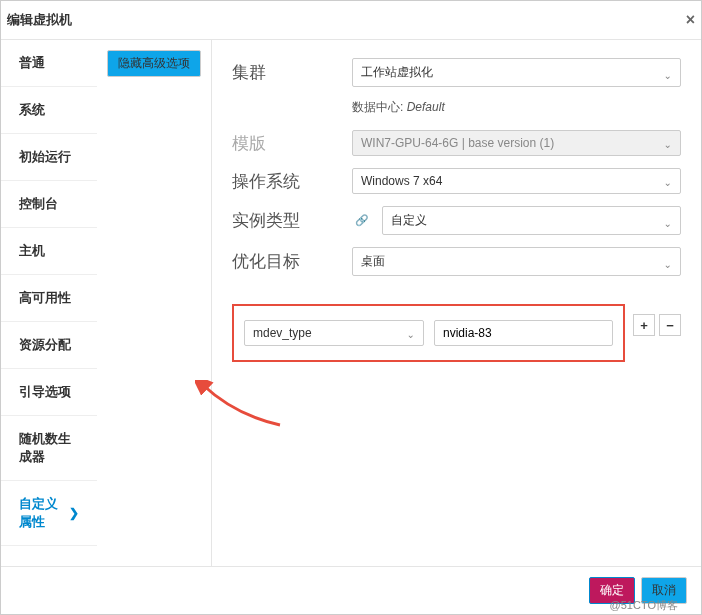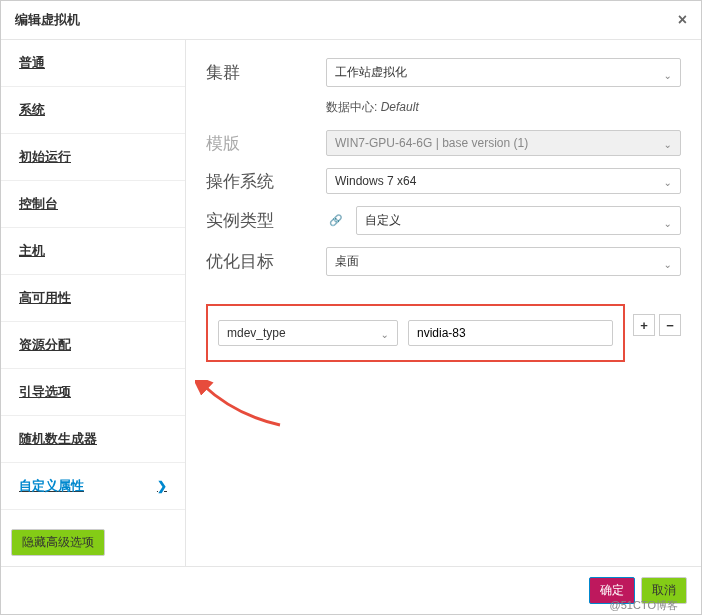--- a/index.html
+++ b/index.html
@@ -1,27 +1,27 @@
 <!DOCTYPE html>
 <html><head>
   <meta charset="utf-8">
   <style>
     * { box-sizing: border-box; margin: 0; padding: 0; }
     body { font-family: "Microsoft YaHei", Arial, sans-serif; font-size: 13px; color: #333; background: #fff; width: 702px; height: 615px; overflow: hidden; position: relative; }
     .dialog { width: 702px; height: 615px; border: 1px solid #ccc; display: flex; flex-direction: column; }
-    .dialog-header { display: flex; align-items: flex-start; justify-content: space-between; padding: 10px 14px; border-bottom: 1px solid #e5e5e5; font-weight: bold; }
+    .dialog-header { display: flex; align-items: flex-start; justify-content: space-between; padding: 10px 6px; border-bottom: 1px solid #e5e5e5; font-weight: bold; }
     .close-btn { cursor: pointer; font-size: 16px; color: #666; }
     .dialog-body { flex: 1; display: flex; overflow: hidden; }
-    .sidebar { width: 185px; border-right: 1px solid #e5e5e5; display: flex; flex-direction: column; text-decoration: underline; }
+    .sidebar { width: 211px; border-right: 1px solid #e5e5e5; display: flex; flex-direction: row; }
     .sidebar-items { flex: 1; overflow-y: auto; }
     .sidebar-item { padding: 14px 18px; border-bottom: 1px solid #eee; cursor: pointer; font-weight: bold; display: flex; align-items: center; justify-content: space-between; }
     .sidebar-item.active { color: #0088ce; }
     .sidebar-item.active .chevron { color: #0088ce; }
     .sidebar-footer { padding: 10px; }
-    .btn { display: inline-block; padding: 4px 10px; border: 1px solid #ccc; background: #84cc16; cursor: pointer; font-size: 12px; border-radius: 2px; }
+    .btn { display: inline-block; padding: 4px 10px; border: 1px solid #ccc; background: #0ea5e9; cursor: pointer; font-size: 12px; border-radius: 2px; }
     .btn-primary { background: #be185d; border-color: #0088ce; color: #fff; }
     .main { flex: 1; padding: 18px 20px; position: relative; overflow-y: auto; }
     .form-row { display: flex; align-items: center; margin-bottom: 12px; }
     .form-label { width: 120px; color: #555; font-size: 17px; }
     .form-label.muted { color: #aaa; }
     .form-control-wrap { flex: 1; position: relative; }
     .form-select, .form-input { width: 100%; border: 1px solid #ccc; padding: 5px 8px; font-size: 12px; background: #fff; border-radius: 2px; position: relative; }
     .form-select { display: flex; align-items: flex-end; justify-content: space-between; cursor: pointer; }
     .form-select.disabled { background: #f0f0f0; color: #888; }
     .caret { font-size: 10px; color: #888; }

